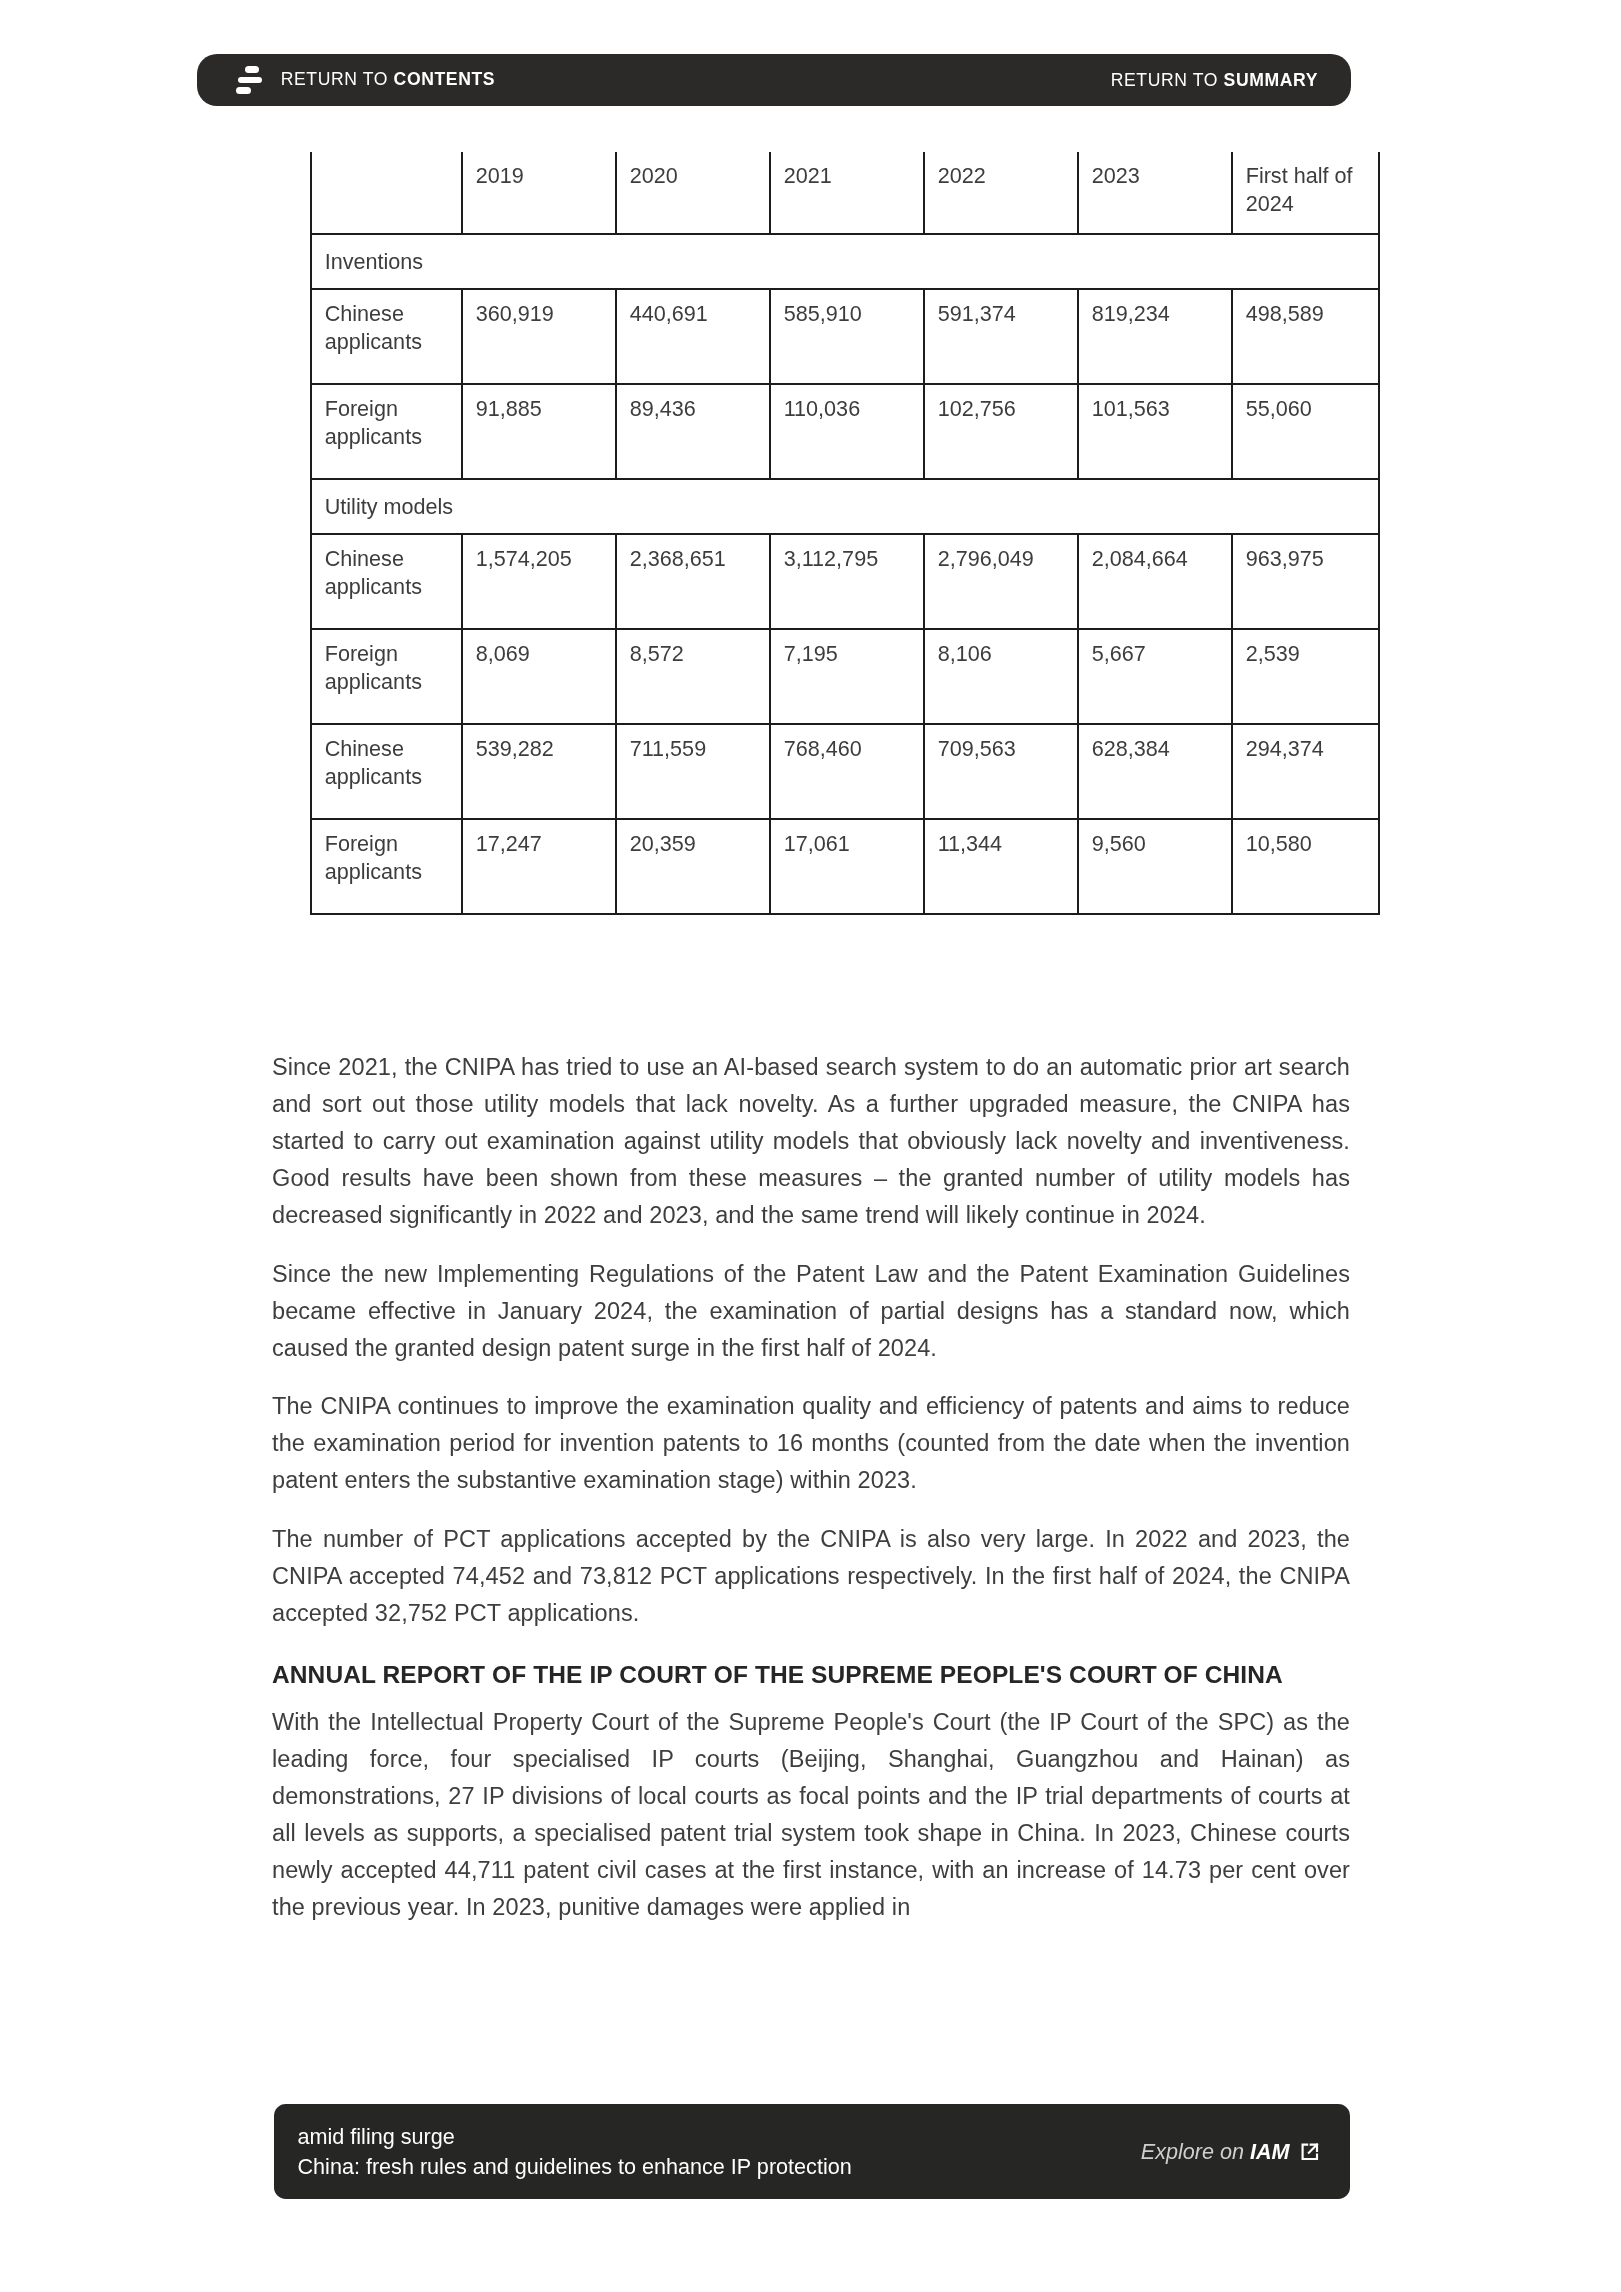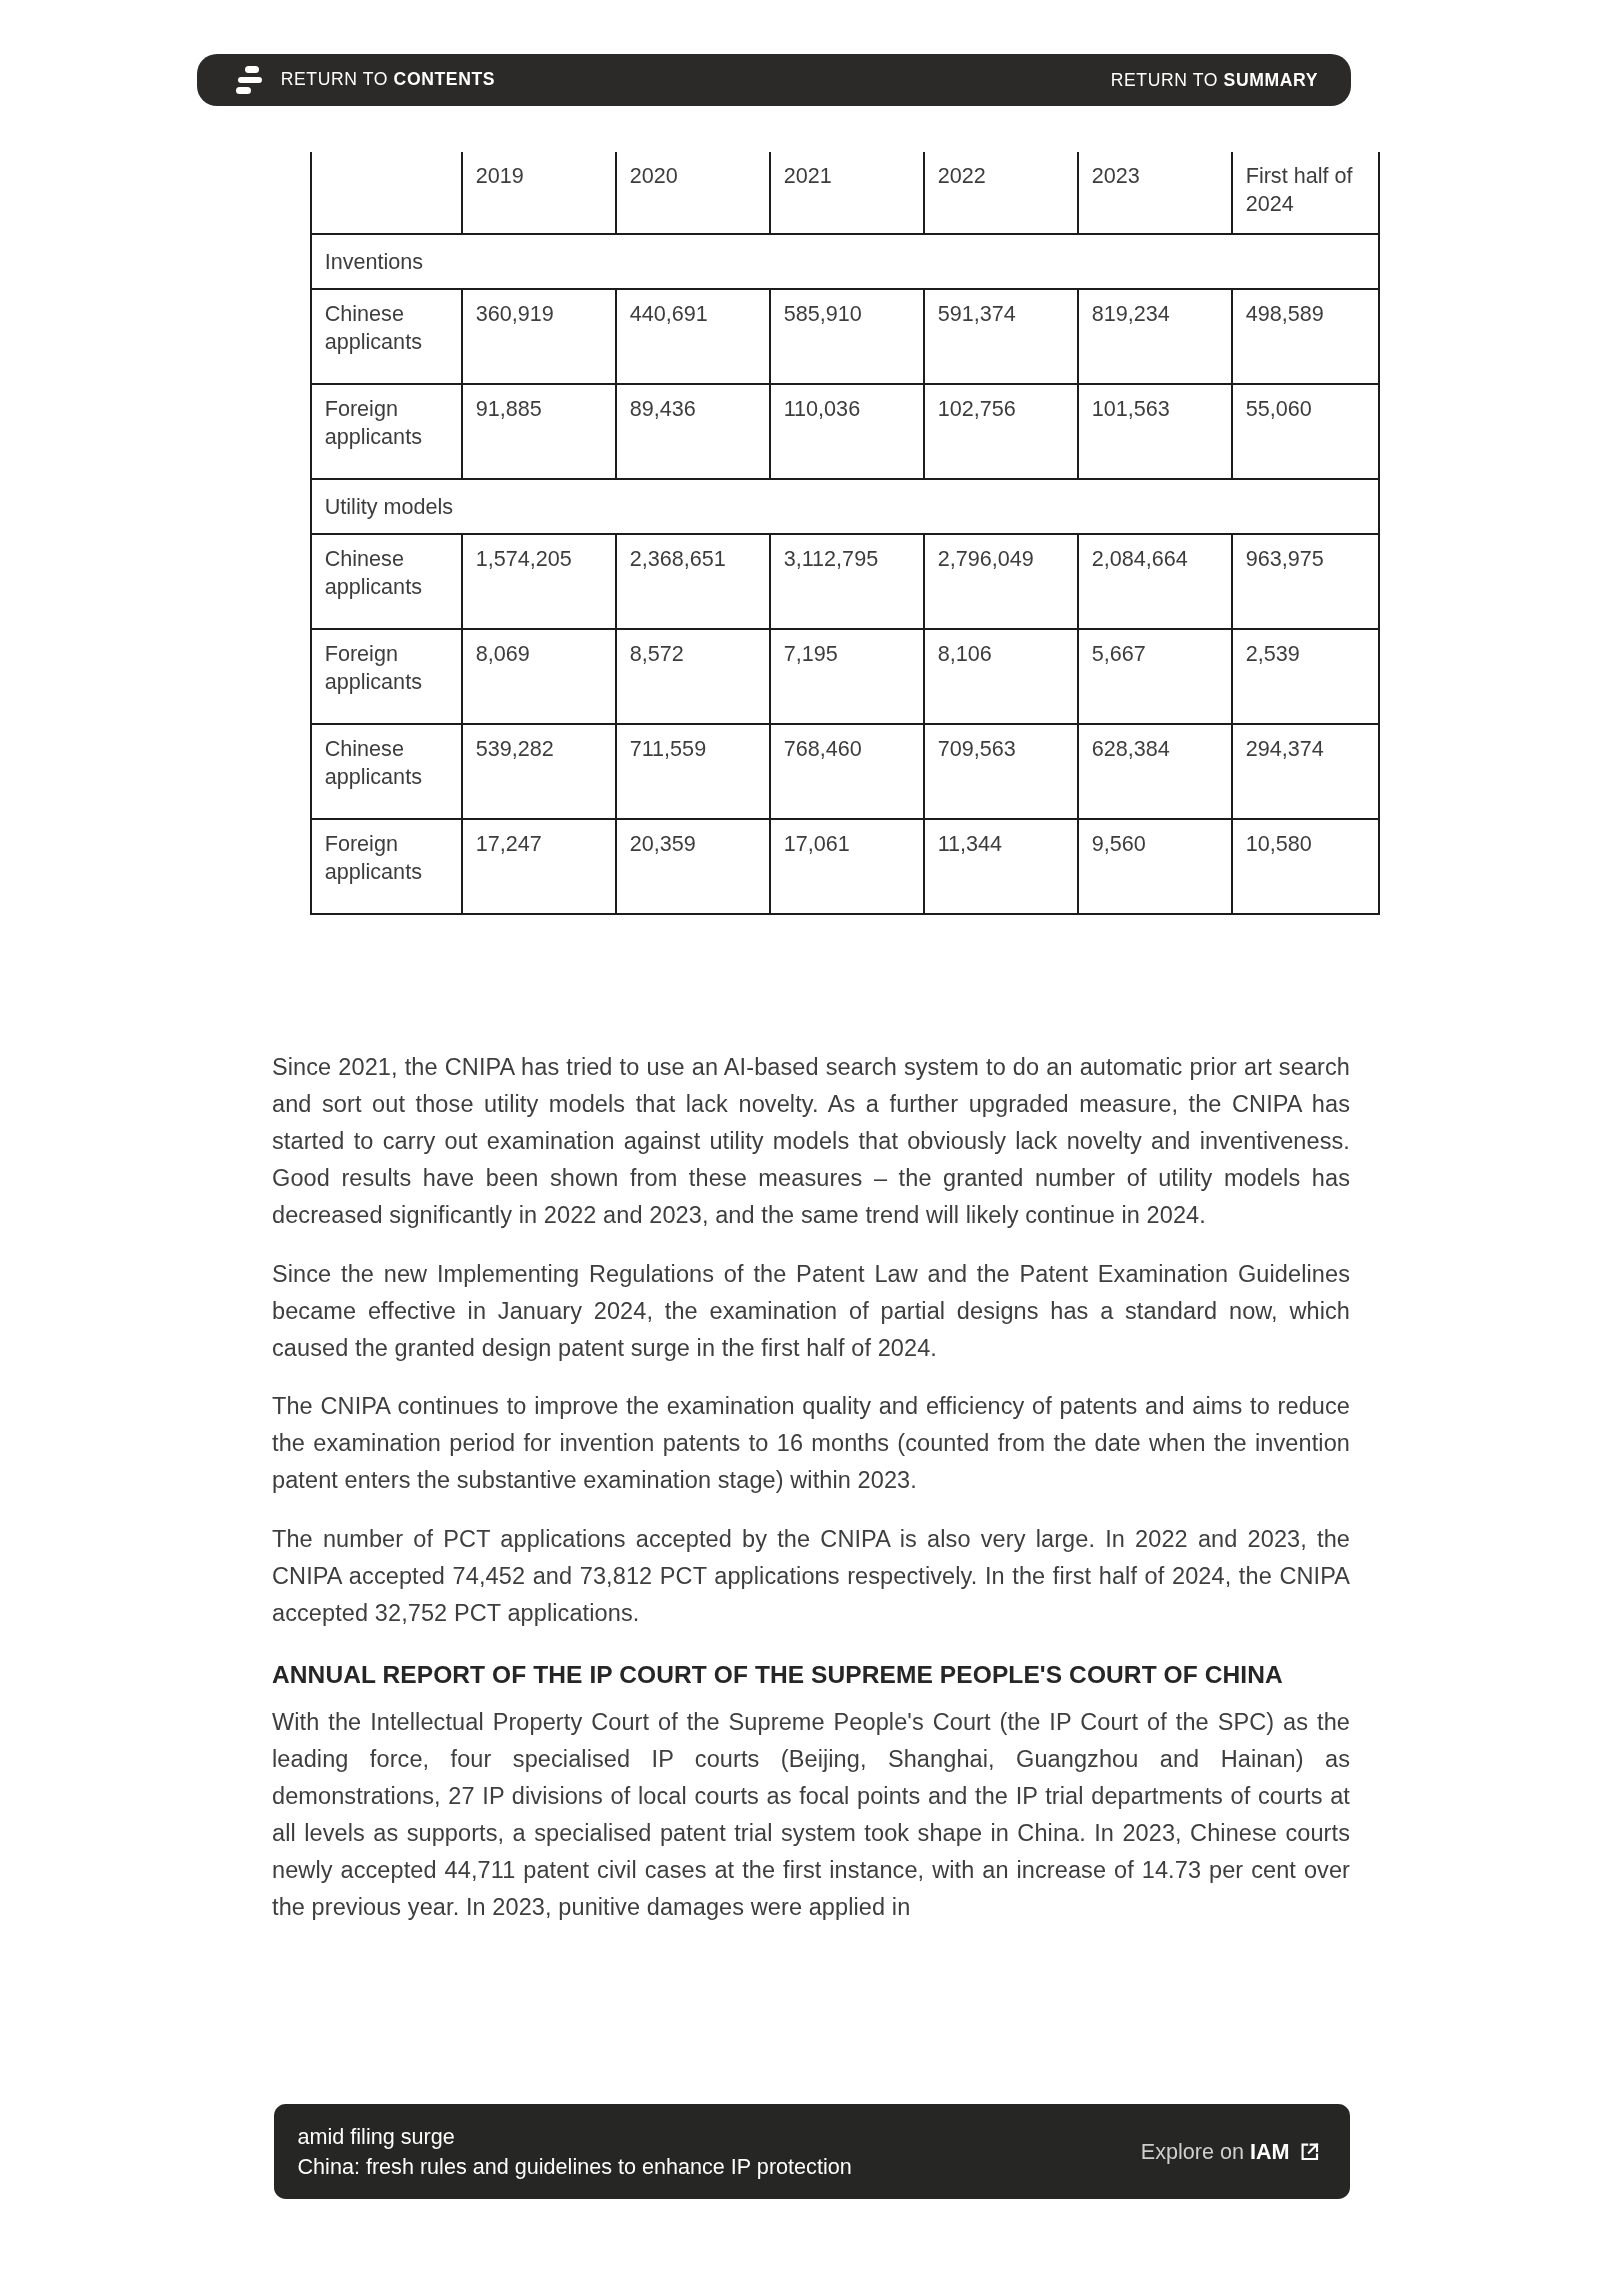--- a/index.html
+++ b/index.html
@@ -63,21 +63,21 @@
   .footbar {
     position:absolute; left:274px; top:2104px; width:1076px; height:95px;
     background:#262625; border-radius:11.8px;
     display:flex; align-items:center; justify-content:space-between;
     padding:0 29px 0 23.5px; box-sizing:border-box;
   }
   .foot-title { color:#ffffff; font-size:21.6px; line-height:30px; }
   .explore {
     display:flex; align-items:center; gap:9.8px;
     color:#cfcfcf; font-size:21.6px; white-space:pre;
-    text-decoration:none; cursor:pointer;
+    text-decoration:none; cursor:pointer;font-style:italic;
   }
   .explore b { color:#ffffff; font-weight:bold; }
   .ext-icon { width:21.6px; height:21.6px; display:inline-block; }
 </style>
 </head>
 <body>
 
 <div class="page">
 
   <div class="topbar">

